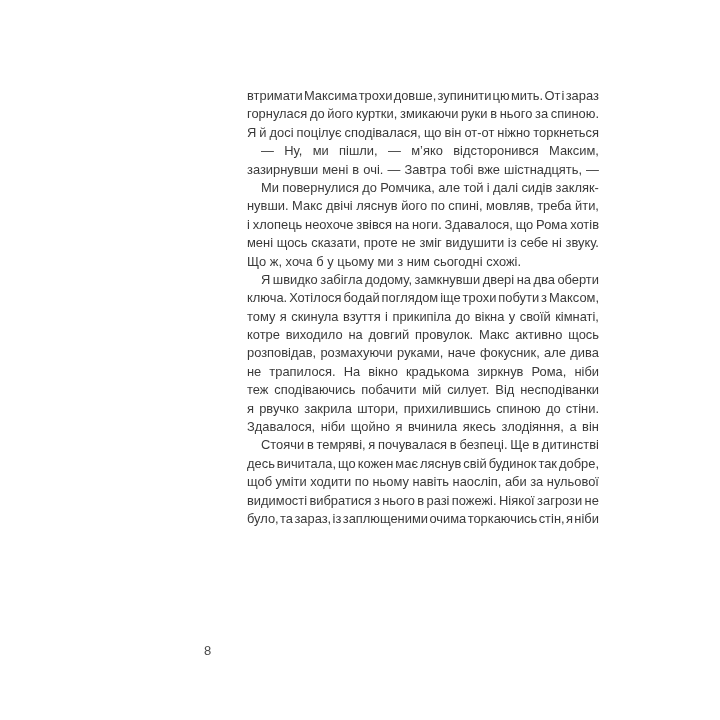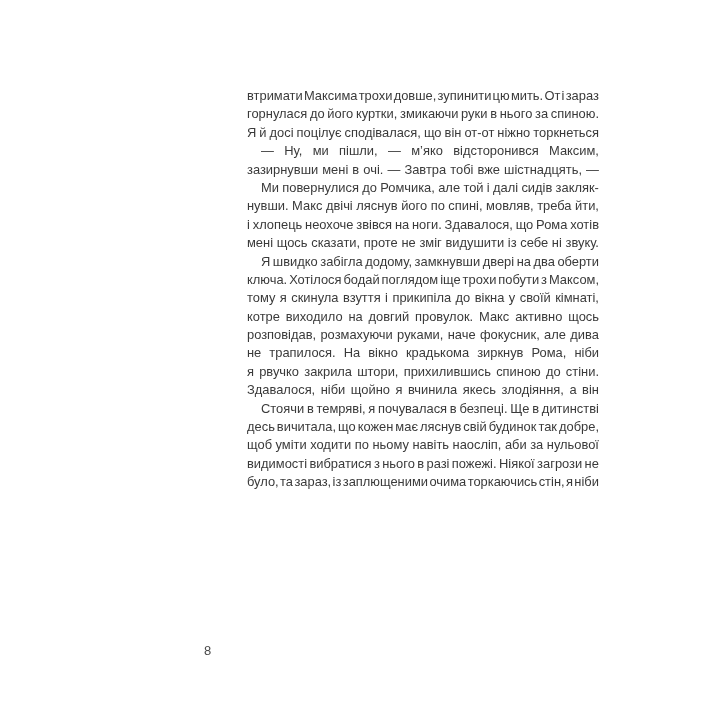--- a/index.html
+++ b/index.html
@@ -162,20 +162,21 @@
           <span>сказати,</span>
           <span>проте</span>
           <span>не</span>
           <span>зміг</span>
           <span>видушити</span>
           <span>із</span>
           <span>себе</span>
           <span>ні</span>
           <span>звуку.</span>
         </div>
+        <div class="line">Що ж, хоча б у цьому ми з ним сьогодні схожі.</div>
       </div>
       <div class="paragraph">
         <div class="line indent just">
           <span>Я</span>
           <span>швидко</span>
           <span>забігла</span>
           <span>додому,</span>
           <span>замкнувши</span>
           <span>двері</span>
           <span>на</span>
@@ -229,20 +230,29 @@
           <span>не</span>
           <span>трапилося.</span>
           <span>На</span>
           <span>вікно</span>
           <span>крадькома</span>
           <span>зиркнув</span>
           <span>Рома,</span>
           <span>ніби</span>
         </div>
         <div class="line just">
+          <span>теж</span>
+          <span>сподіваючись</span>
+          <span>побачити</span>
+          <span>мій</span>
+          <span>силует.</span>
+          <span>Від</span>
+          <span>несподіванки</span>
+        </div>
+        <div class="line just">
           <span>я</span>
           <span>рвучко</span>
           <span>закрила</span>
           <span>штори,</span>
           <span>прихилившись</span>
           <span>спиною</span>
           <span>до</span>
           <span>стіни.</span>
         </div>
         <div class="line just">

